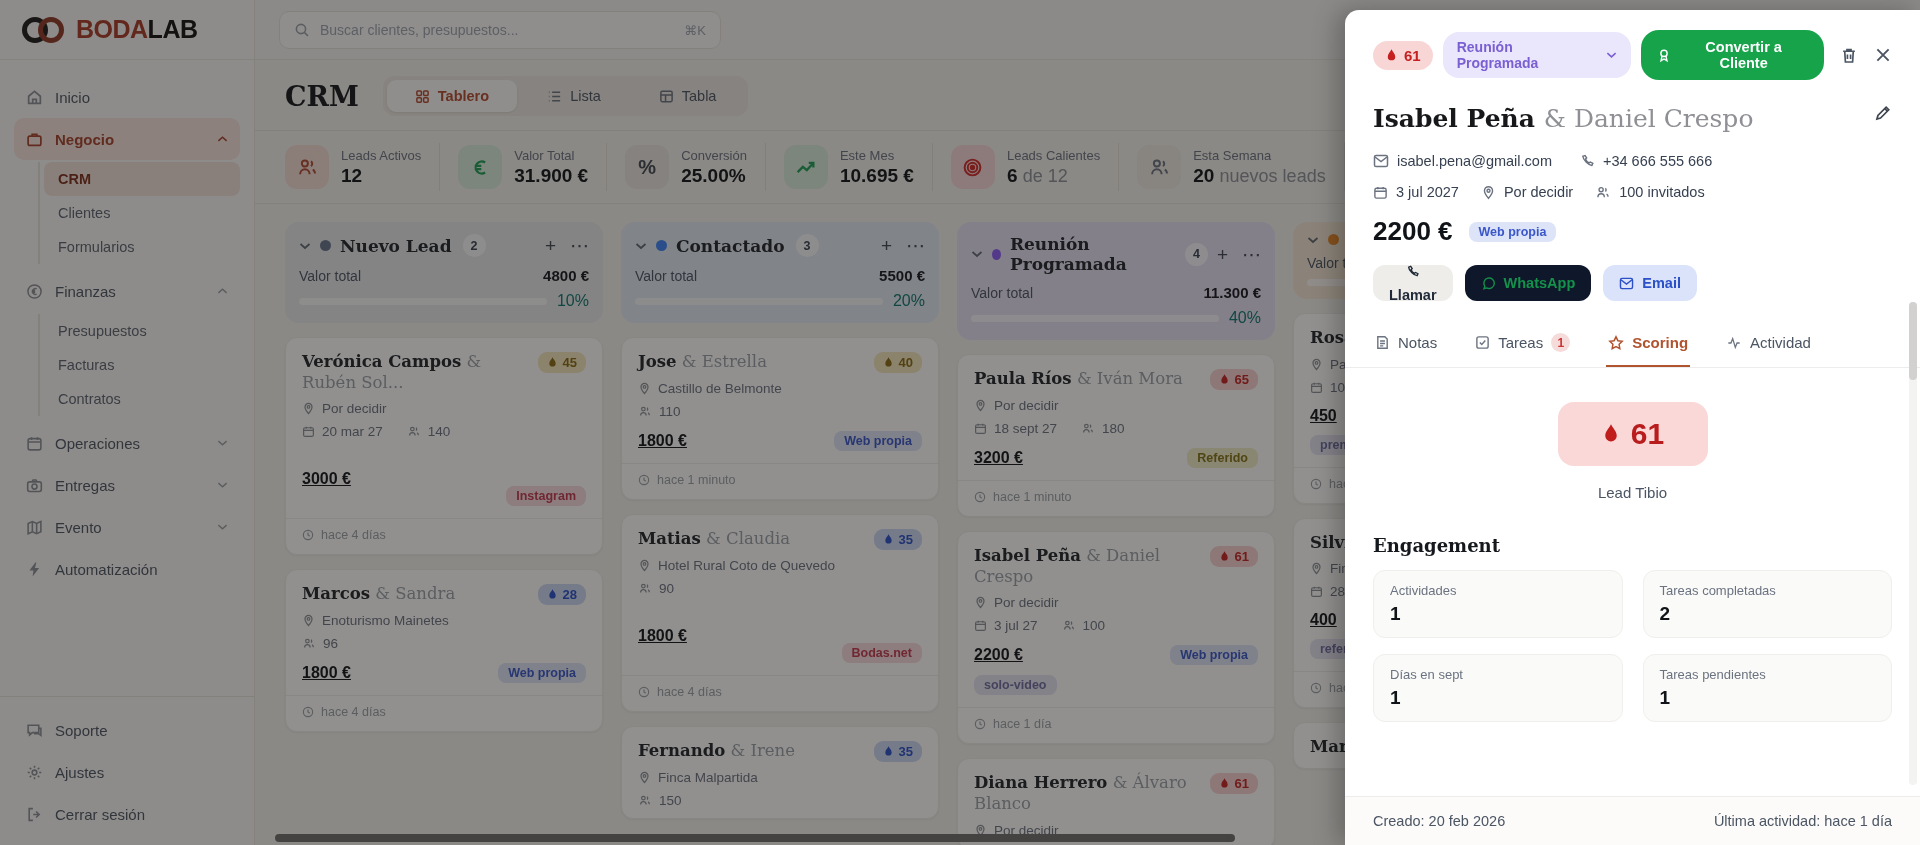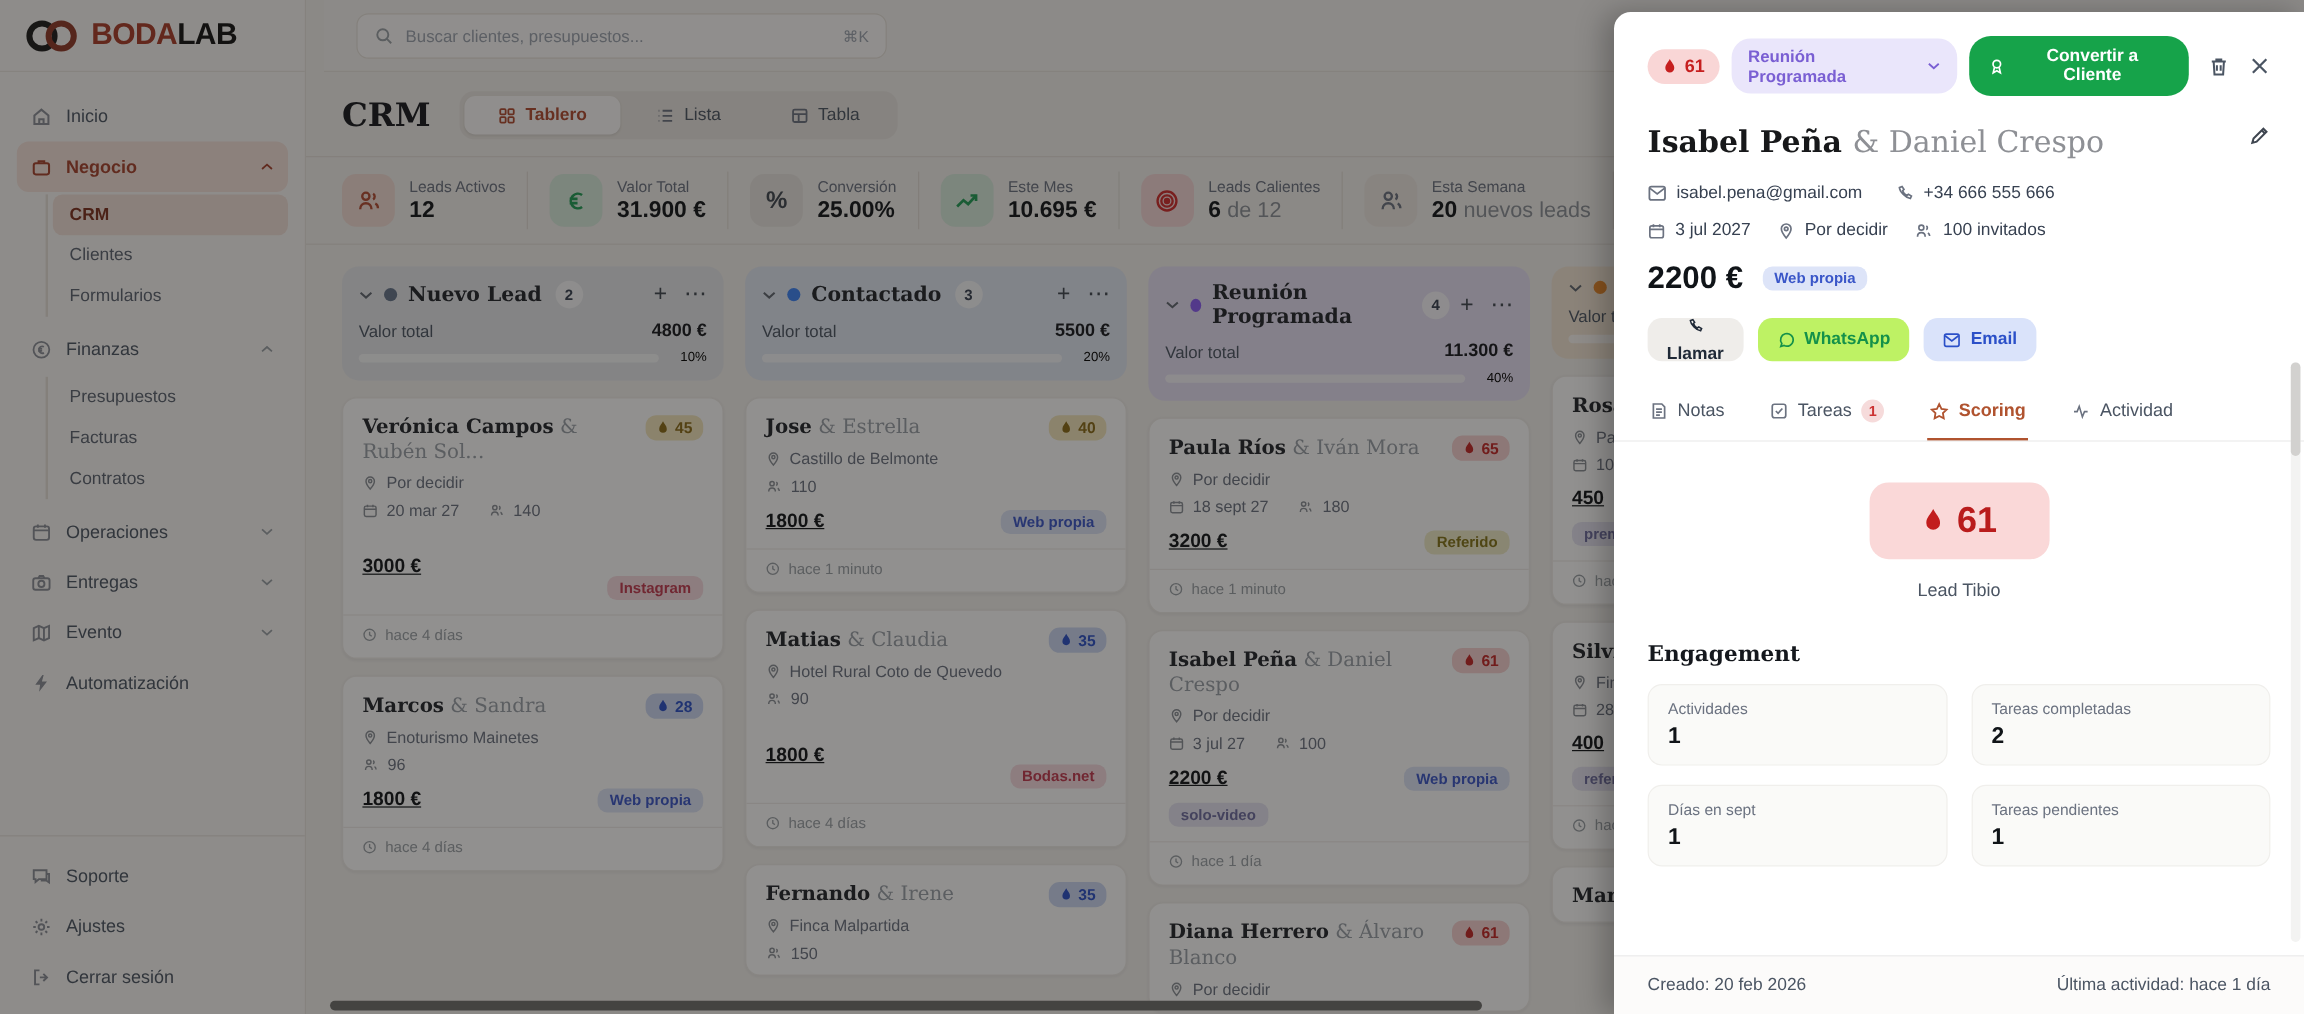--- a/index.html
+++ b/index.html
@@ -24,21 +24,21 @@
   .nav-item .ic { color:#8a8f98; }
   .nav-item.active { background:#f5e2db; color:#a5412c; font-weight:700; }
   .nav-item.active .ic { color:#a5412c; }
   .nav-item .chev { margin-left:auto; color:#9aa0a6; }
   .nav-children { margin:2px 0 6px 24px; border-left:2px solid #e6e0da; padding-left:4px; }
   .nav-child { display:block; padding:9px 0 9px 14px; font-size:14.5px; color:#5b6370; border-radius:8px; cursor:pointer; }
   .nav-child.active { background:#f2e1da; color:#7c2f1d; font-weight:700; }
   .side-footer { border-top:1px solid #e7e2dd; padding:12px 14px 10px 14px; }
 
   
-  .topbar { position:absolute; left:270px; top:0; right:0; height:60px; background:#f6f4f1; border-bottom:1px solid #e8e4df; z-index:5; }
+  .topbar { position:absolute; left:252px; top:0; right:0; height:60px; background:#f6f4f1; border-bottom:1px solid #e8e4df; z-index:5; }
   .search { position:absolute; left:27px; top:11px; width:442px; height:38px; background:#fdfcfb; border:1px solid #e7e2dc; border-radius:10px; display:flex; align-items:center; padding:0 14px; gap:10px; }
   .search .ic { color:#9aa0a6; }
   .search input { border:0; outline:0; background:transparent; flex:1; font-size:14px; color:#374151; font-family:"Liberation Sans",sans-serif; }
   .search input::placeholder { color:#9ca3af; }
   .kbd { font-size:13px; color:#9ca3af; }
 
   
   .main { position:absolute; left:255px; top:60px; right:0; bottom:0; }
   .page-head { display:flex; align-items:center; gap:24px; padding:16px 30px 12px 30px; }
   .page-title { font-size:27px; font-weight:800; color:#15181d; }
@@ -71,21 +71,21 @@
   .col-dot { width:11px; height:11px; border-radius:50%; }
   .col-name { font-size:17px; font-weight:700; color:#20242b; }
   .col-count { min-width:23px; height:23px; border-radius:50%; background:rgba(255,255,255,.75); font-size:12.5px; font-weight:700; color:#374151; display:flex; align-items:center; justify-content:center; margin-left:2px; }
   .col-actions { margin-left:auto; display:flex; gap:14px; color:#3f4650; }
   .glyph-btn { font-size:19px; line-height:1; cursor:pointer; }
   .valor-row { display:flex; justify-content:space-between; align-items:center; margin-top:10px; font-size:14px; color:#4b5563; }
   .valor-val { font-size:15px; font-weight:800; color:#15181d; }
   .bar-row { display:flex; align-items:center; gap:10px; margin-top:8px; }
   .bar-track { flex:1; height:7px; border-radius:4px; background:rgba(255,255,255,.7); overflow:hidden; }
   .bar-fill { height:100%; border-radius:4px; }
-  .bar-pct { font-size:11px; color:#000000; min-width:30px; text-align:right; }
+  .bar-pct { font-size:16px; color:#0f766e; min-width:30px; text-align:right; }
 
   .card { background:#ffffff; border:1px solid #efece8; border-radius:12px; padding:14px 16px 10px 16px; margin-top:14px; box-shadow:0 1px 2px rgba(30,30,30,.05); cursor:pointer; position:relative; }
   .card-title-row { display:flex; align-items:flex-start; gap:8px; }
   .card-name { font-size:16.5px; line-height:1.25; padding-right:4px; }
   .card-name .np { font-weight:700; color:#20242b; }
   .card-name .ns { font-weight:400; color:#9aa0a8; }
   .score { margin-left:auto; display:flex; align-items:center; gap:5px; border-radius:9px; padding:3px 9px; font-size:13px; font-weight:800; flex:0 0 auto; }
   .score.warm { background:#f3e7bd; color:#8a6a16; }
   .score.cool { background:#ccd8f3; color:#2b50c8; }
   .score.hot  { background:#f7d1d1; color:#c32525; }
@@ -127,21 +127,21 @@
   .p-edit { margin-left:auto; color:#3f4650; cursor:pointer; }
   .p-row { display:flex; align-items:center; gap:28px; margin-top:20px; font-size:14.5px; color:#374151; }
   .p-row.second { margin-top:15px; gap:22px; }
   .p-item { display:flex; align-items:center; gap:8px; }
   .p-item .ic { color:#6b7280; }
   .p-price-row { display:flex; align-items:center; gap:16px; margin-top:16px; }
   .p-price { font-size:26px; font-weight:800; color:#101418; }
   .p-actions { display:flex; gap:12px; margin-top:18px; }
   .act-btn { display:flex; align-items:center; gap:8px; height:36px; padding:0 16px; border-radius:12px; border:0; font-size:14.5px; font-weight:600; font-family:"Liberation Sans",sans-serif; cursor:pointer; }
   .act-gray { background:#efedea; color:#1f2937;flex-direction:column; }
-  .act-green { background:#bef264; color:#14914a; }
+  .act-green { background:#0f172a; color:#14914a; }
   .act-blue { background:#dae3fa; color:#2b50c8; }
   .p-tabs { display:flex; gap:34px; margin:20px -28px 0 -28px; padding:0 28px; border-bottom:1px solid #ececec; }
   .p-tab { display:flex; align-items:center; gap:8px; padding:12px 2px 13px 2px; font-size:15px; color:#4b5563; cursor:pointer; border-bottom:2px solid transparent; }
   .p-tab .ic { color:#6b7280; }
   .p-tab.active { color:#b0532f; font-weight:700; border-bottom-color:#b0532f; }
   .p-tab.active .ic { color:#b0532f; }
   .tab-badge { min-width:19px; height:19px; border-radius:50%; background:#f6dbdb; color:#c33; font-size:12px; font-weight:700; display:flex; align-items:center; justify-content:center; }
   .score-box { width:150px; height:64px; margin:34px auto 0 auto; background:#fad8d8; border-radius:16px; display:flex; align-items:center; justify-content:center; gap:10px; color:#c21d1d; }
   .score-box .num { font-size:30px; font-weight:800; color:#b91c1c; }
   .score-level { text-align:center; margin-top:18px; font-size:15px; color:#4b5563; }

